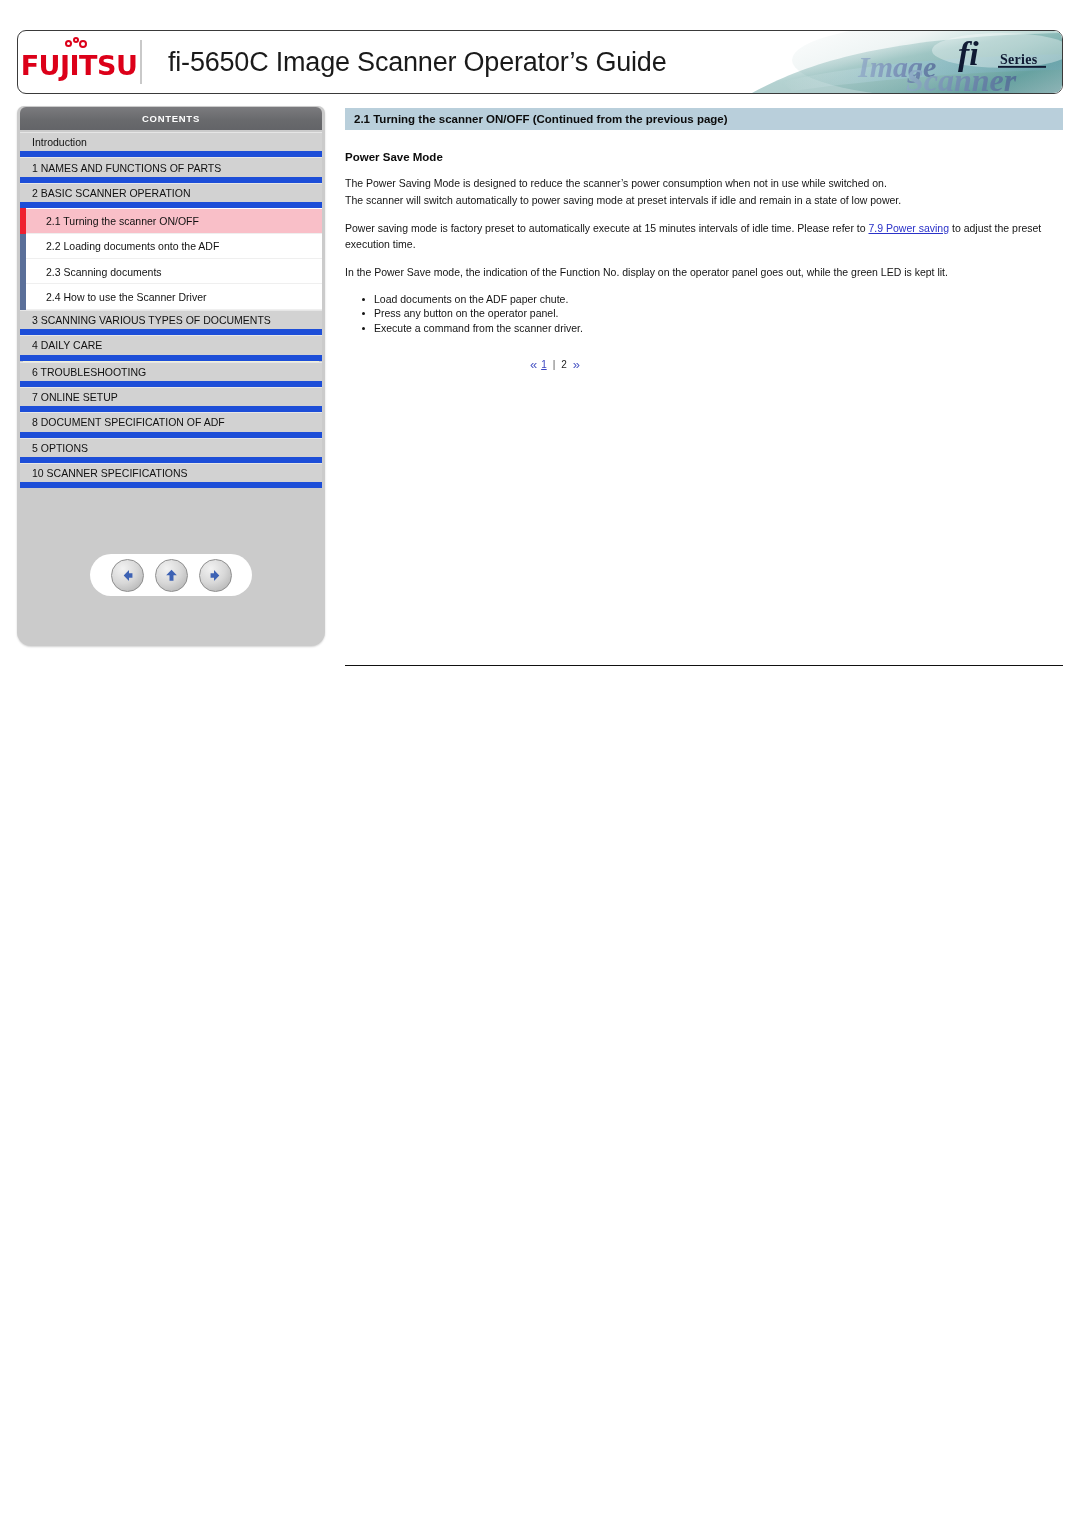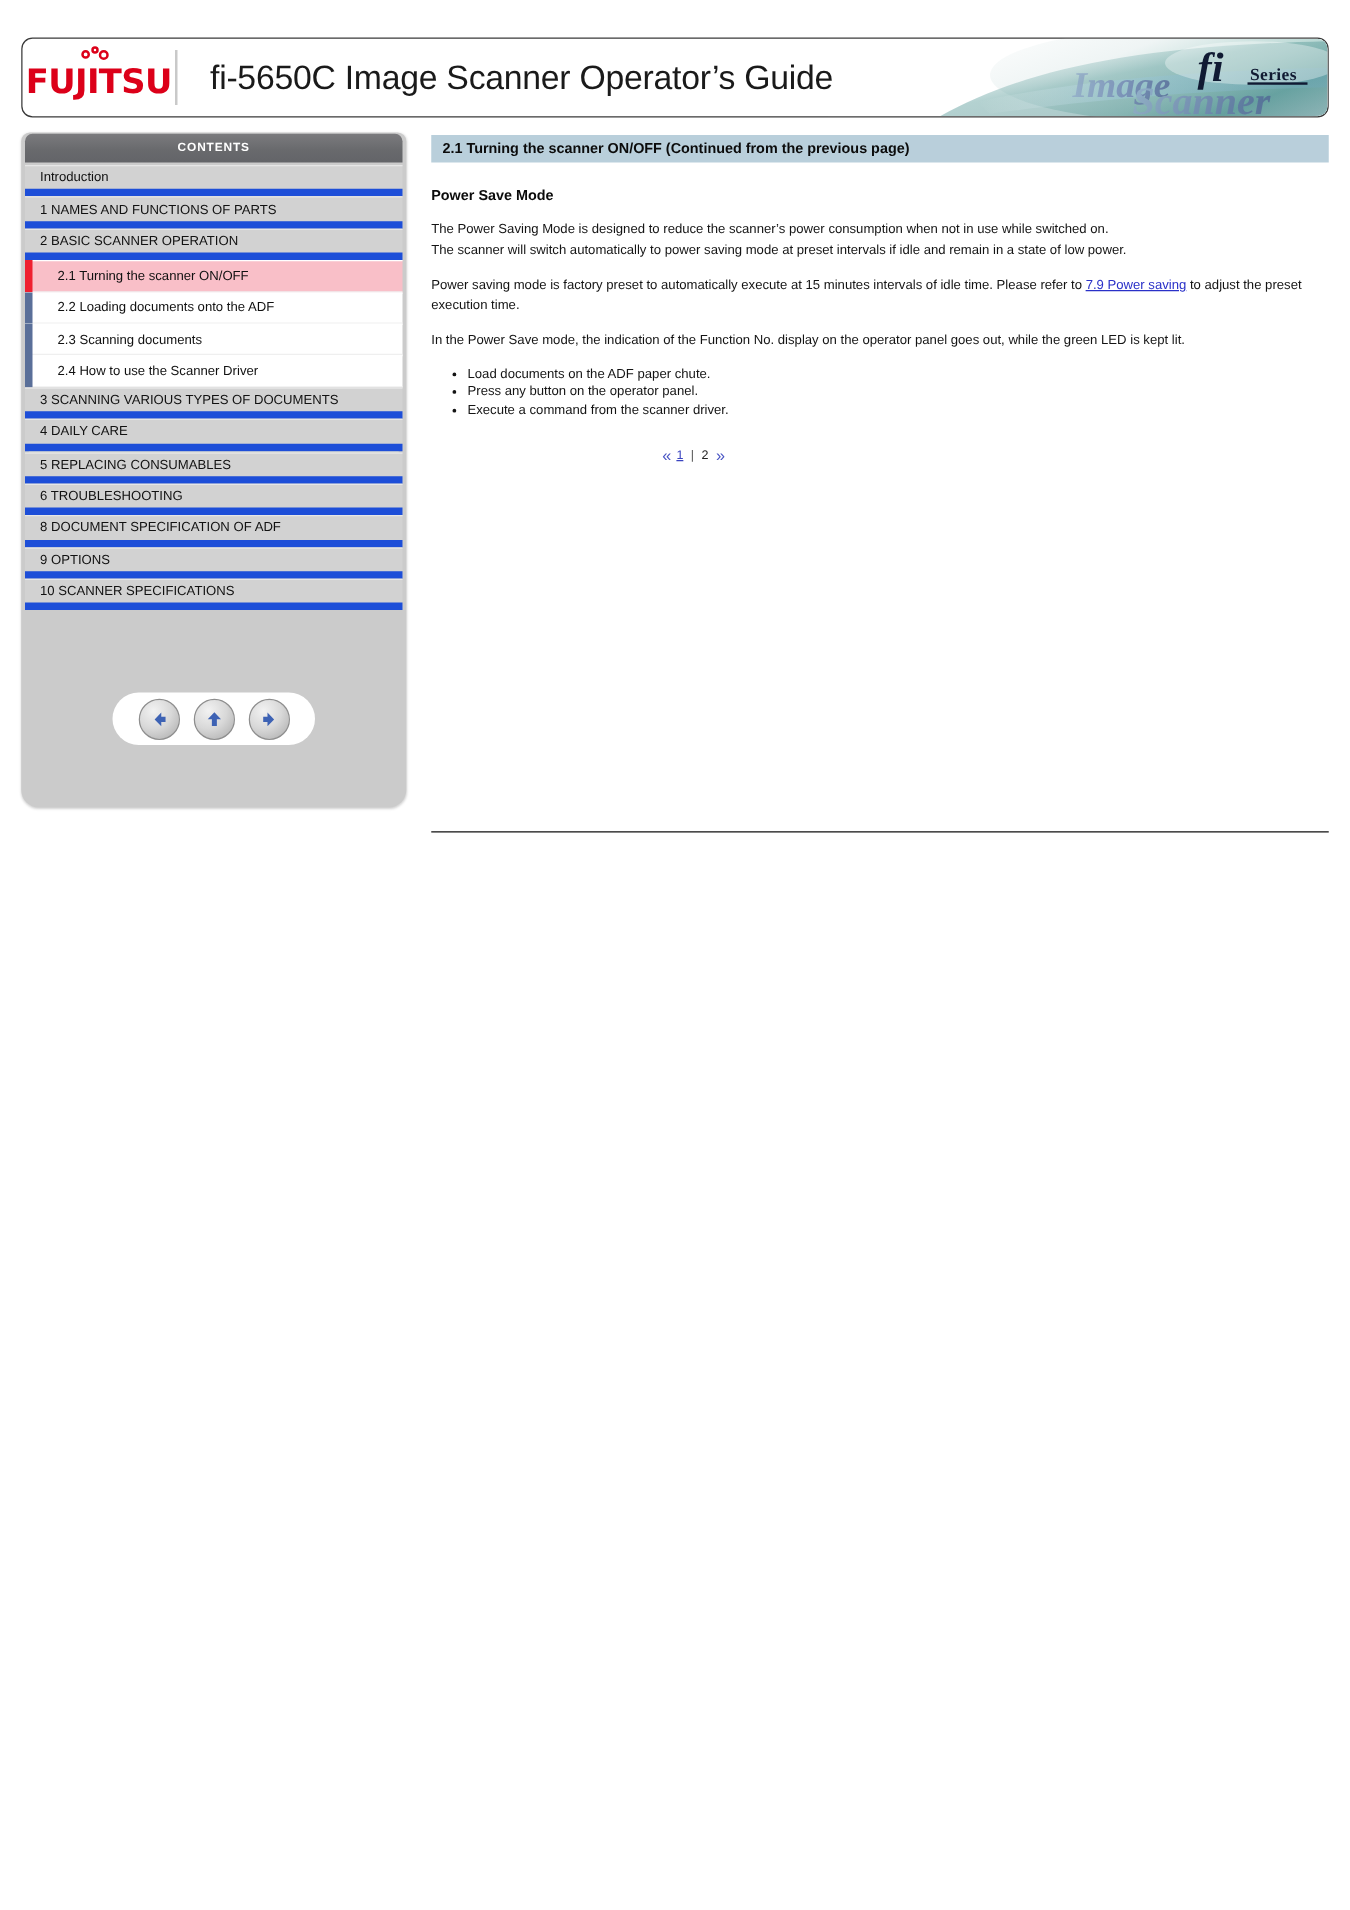--- a/index.html
+++ b/index.html
@@ -382,30 +382,30 @@
       </div>
 
       <div class="toc-item chapter">
         <span>3 SCANNING VARIOUS TYPES OF DOCUMENTS</span>
       </div>
       <div class="toc-item chapter">
         <span>4 DAILY CARE</span>
       </div>
       <div class="toc-spacer-line"></div>
       <div class="toc-item chapter">
-        <span>5 REPLACING CONSUMABLES</span>
-      </div>
-      <div class="toc-item chapter">
         <span>6 TROUBLESHOOTING</span>
       </div>
       <div class="toc-item chapter">
+        <span>7 ONLINE SETUP</span>
+      </div>
+      <div class="toc-item chapter">
         <span>8 DOCUMENT SPECIFICATION OF ADF</span>
       </div>
       <div class="toc-item chapter">
-        <span>9 OPTIONS</span>
+        <span>5 OPTIONS</span>
       </div>
       <div class="toc-item chapter">
         <span>10 SCANNER SPECIFICATIONS</span>
       </div>
     </div>
 
     <div class="navbuttons">
       <div class="navbtn">
         <svg width="19" height="19" viewBox="0 0 20 20">
           <path d="M11.6 4.2 L6.0 10 L11.6 15.8 L11.6 12.3 L15.2 12.3 L15.2 7.7 L11.6 7.7 Z" fill="#3d62b4"></path>

